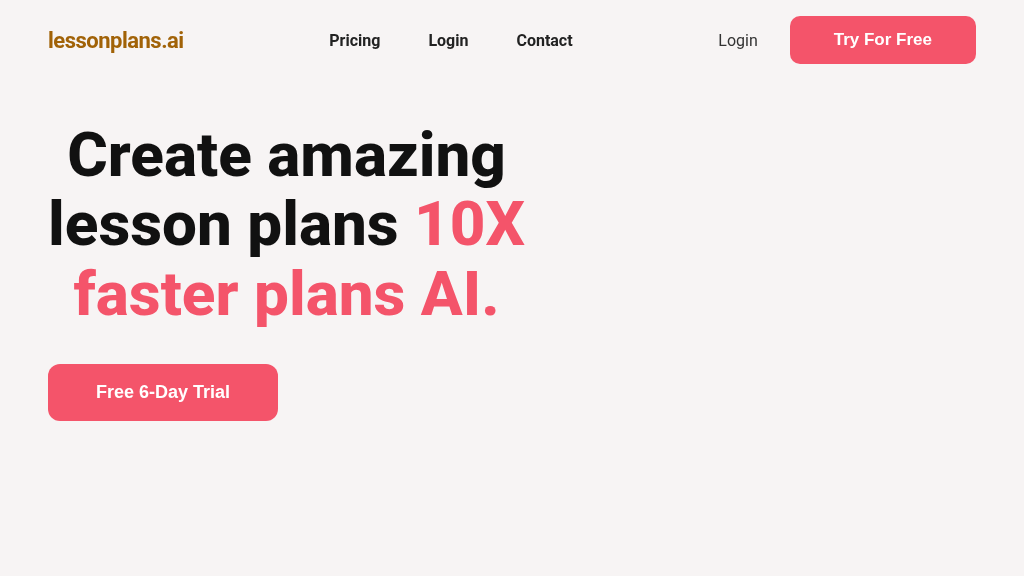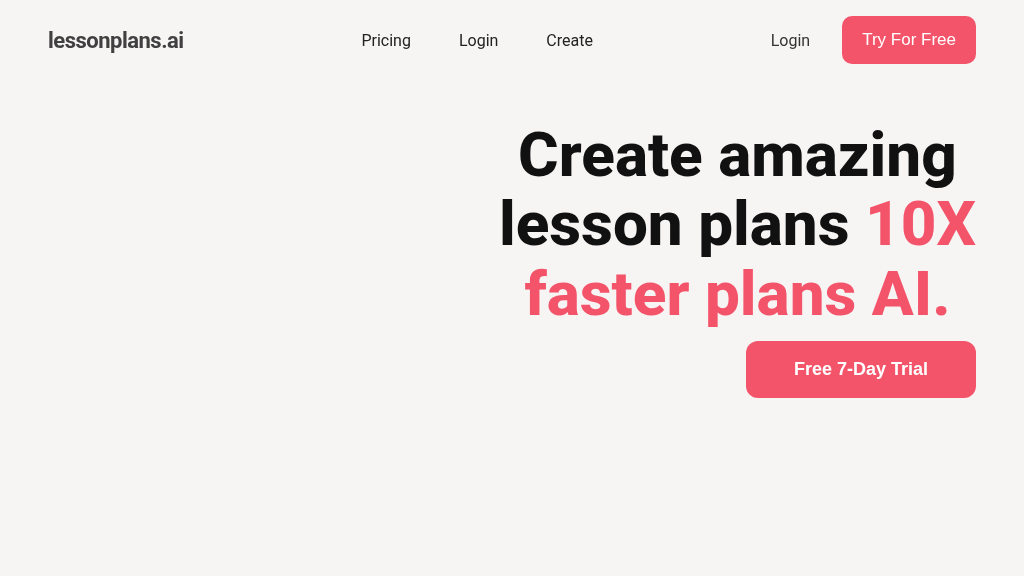--- a/index.html
+++ b/index.html
@@ -27,71 +27,71 @@
     }
 
     .logo {
       font-size: 22px;
       font-weight: 700;
       color: #111;
       letter-spacing: -0.5px;
     }
 
     .logo span {
-      color: #404040;
+      color: #a16207;
     }
 
     .nav-links {
       display: flex;
       align-items: center;
       gap: 48px;
       list-style: none;
     }
 
     .nav-links li a {
       text-decoration: none;
       color: #222;
       font-size: 16px;
-      font-weight: 400;
+      font-weight: 700;
     }
 
     .nav-right {
       display: flex;
       align-items: center;
       gap: 32px;
     }
 
     .login-link {
       text-decoration: none;
       color: #333;
       font-size: 16px;
       font-weight: 400;
     }
 
     .try-free-btn {
       background-color: #f4546a;
       color: #fff;
       border: none;
       border-radius: 10px;
-      padding: 14px 20px;
+      padding: 14px 44px;
       font-size: 17px;
-      font-weight: 400;
+      font-weight: 700;
       cursor: pointer;
       white-space: nowrap;
     }
 
     
     .hero {
       display: flex;
       flex-direction: column;
-      align-items: flex-end;
+      align-items: flex-start;
       justify-content: center;
       text-align: center;
       padding: 40px 48px 0;
-      gap: 5px;
+      gap: 28px;
     }
 
     .hero-title {
       font-size: 62px;
       font-weight: 800;
       color: #111;
       line-height: 1.12;
       max-width: 720px;
     }
 
@@ -128,32 +128,32 @@
   </div>
 
   <ul class="nav-links">
     <li>
       <a href="#">Pricing</a>
     </li>
     <li>
       <a href="#">Login</a>
     </li>
     <li>
-      <a href="#">Create</a>
+      <a href="#">Contact</a>
     </li>
   </ul>
 
   <div class="nav-right">
     <a href="#" class="login-link">Login</a>
     <button class="try-free-btn">Try For Free</button>
   </div>
 </nav>
 
 <section class="hero">
   <h1 class="hero-title">
     <span>Create amazing</span><br>
     <span>lesson plans </span><span class="highlight">10X</span><br>
     <span class="highlight">faster plans AI.</span>
   </h1>
 
 
-  <button class="trial-btn">Free 7-Day Trial</button>
+  <button class="trial-btn">Free 6-Day Trial</button>
 </section>
 
 </body></html>

